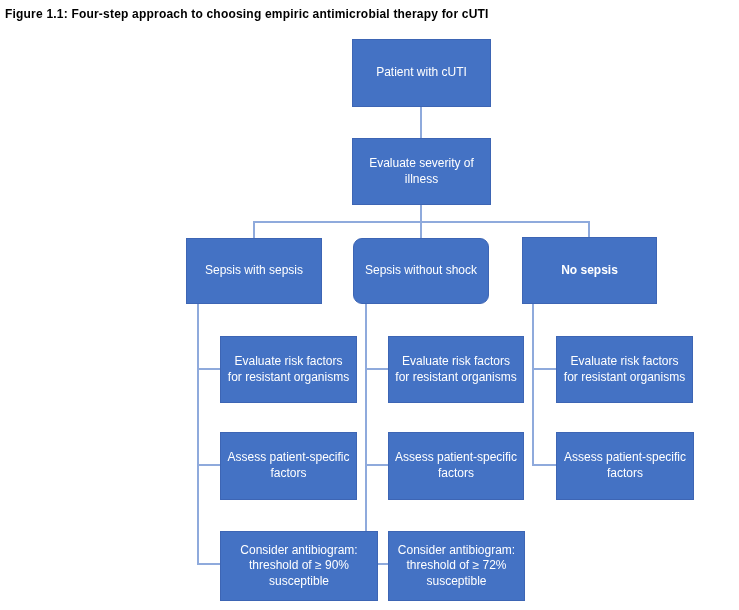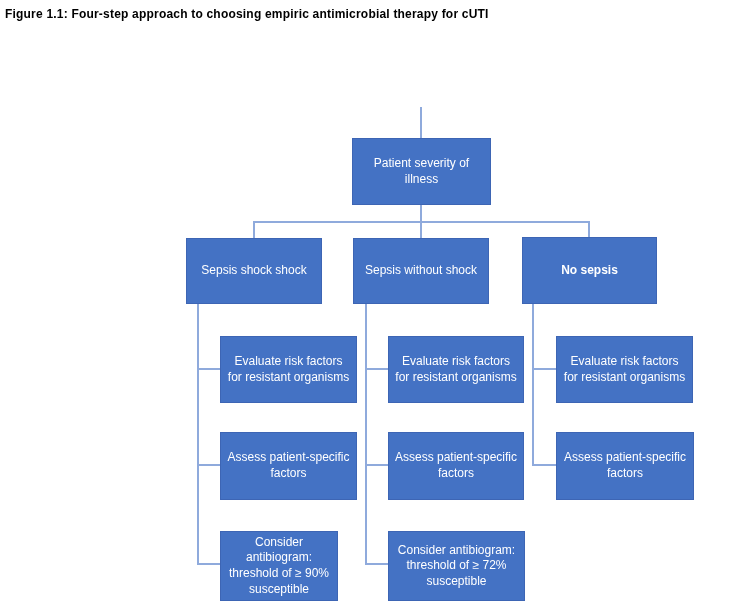--- a/index.html
+++ b/index.html
@@ -65,29 +65,30 @@
 
   <div class="line" style="left:365px; top:304px; width:2px;  height:261px;"></div>
   <div class="line" style="left:365px; top:368px; width:23px; height:2px;"></div>
   <div class="line" style="left:365px; top:464px; width:23px; height:2px;"></div>
   <div class="line" style="left:365px; top:563px; width:23px; height:2px;"></div>
 
   <div class="line" style="left:532px; top:304px; width:2px;  height:162px;"></div>
   <div class="line" style="left:532px; top:368px; width:24px; height:2px;"></div>
   <div class="line" style="left:532px; top:464px; width:24px; height:2px;"></div>
 
-  <div class="node" style="left:352px; top:138px; width:139px; height:67px;">Patient severity of illness</div>
+  <div class="node" style="left:352px; top:39px;  width:139px; height:68px;">Patient with cUTI</div>
+  <div class="node" style="left:352px; top:138px; width:139px; height:67px;">Evaluate severity of illness</div>
 
-  <div class="node" style="left:186px; top:238px; width:136px; height:66px;">Sepsis shock shock</div>
-  <div class="node" style="left:353px; top:238px; width:136px; height:66px;">Sepsis without shock</div>
+  <div class="node" style="left:186px; top:238px; width:136px; height:66px;">Sepsis with sepsis</div>
+  <div class="node" style="left:353px; top:238px; width:136px; height:66px;border-radius:9px;">Sepsis without shock</div>
   <div class="node" style="left:522px; top:237px; width:135px; height:67px;font-weight:bold;">No sepsis</div>
 
   <div class="node" style="left:220px; top:336px; width:137px; height:67px;">Evaluate risk factors for resistant organisms</div>
   <div class="node" style="left:220px; top:432px; width:137px; height:68px;">Assess patient-specific factors</div>
-  <div class="node" style="left:220px; top:531px; width:118px; height:70px;">Consider antibiogram: threshold of ≥ 90% susceptible</div>
+  <div class="node" style="left:220px; top:531px; width:158px; height:70px;">Consider antibiogram: threshold of ≥ 90% susceptible</div>
 
   <div class="node" style="left:388px; top:336px; width:136px; height:67px;">Evaluate risk factors for resistant organisms</div>
   <div class="node" style="left:388px; top:432px; width:136px; height:68px;">Assess patient-specific factors</div>
   <div class="node" style="left:388px; top:531px; width:137px; height:70px;">Consider antibiogram: threshold of ≥ 72% susceptible</div>
 
   <div class="node" style="left:556px; top:336px; width:137px; height:67px;">Evaluate risk factors for resistant organisms</div>
   <div class="node" style="left:556px; top:432px; width:138px; height:68px;">Assess patient-specific factors</div>
 
 </div>
 

